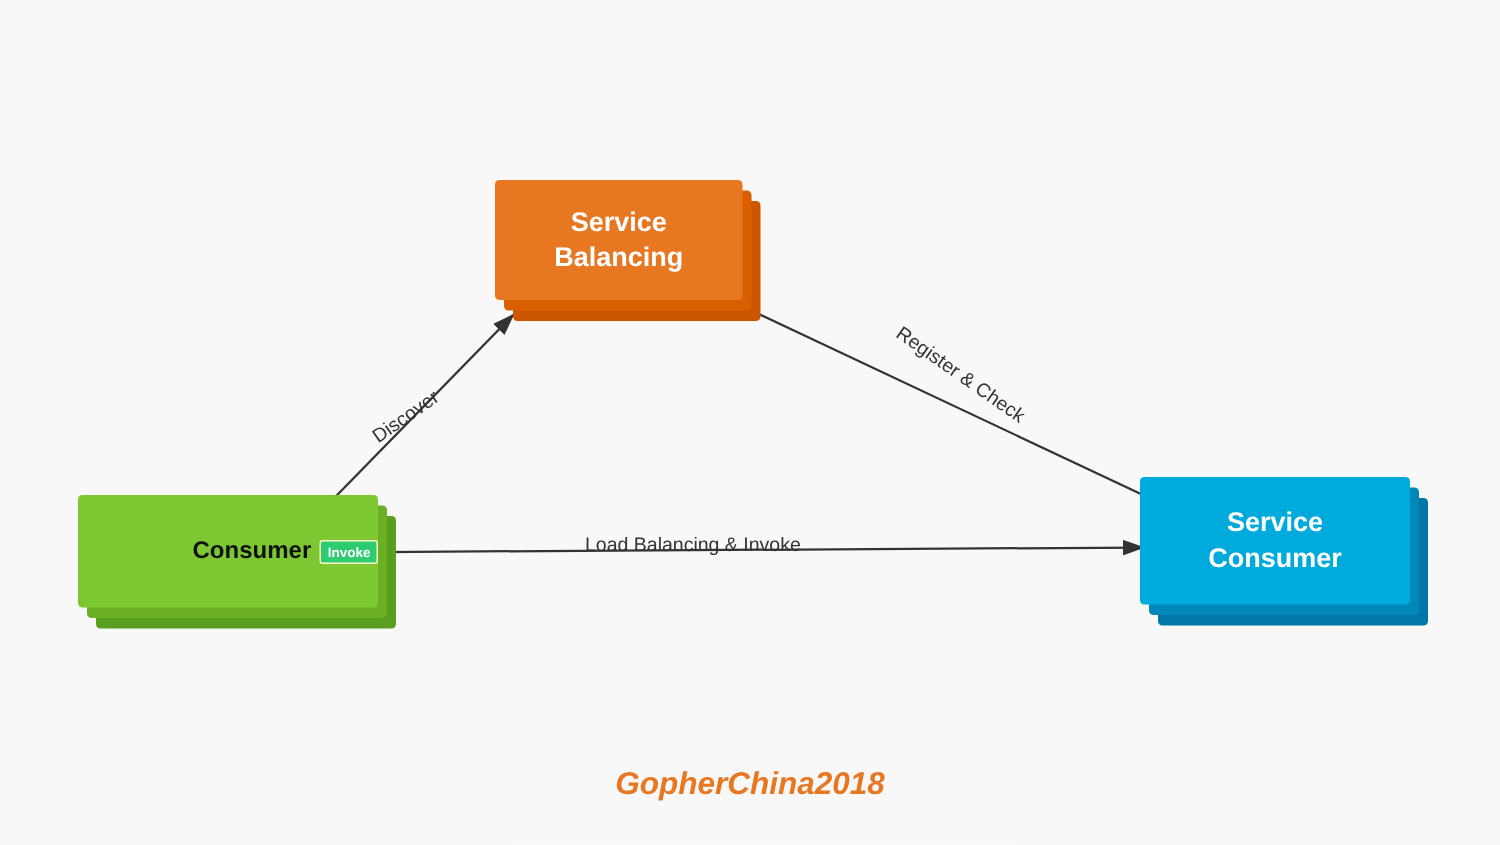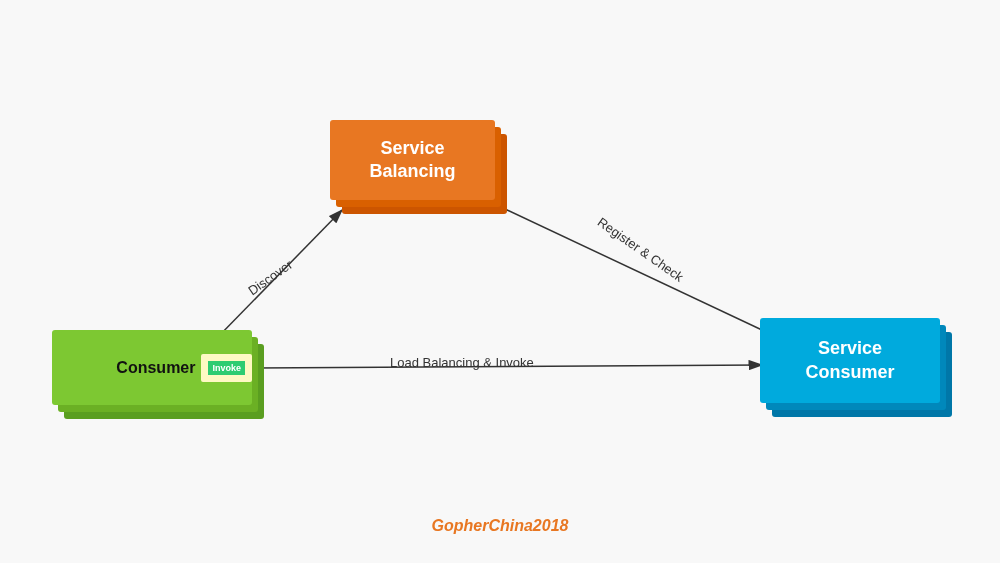--- a/index.html
+++ b/index.html
@@ -127,21 +127,21 @@
       padding-left: 10px;
       gap: 6px;
     }
     .consumer-label {
       color: #111;
       font-size: 16px;
       font-weight: bold;
     }
     .consumer-tag {
       background: #2ecc71;
-      border: 7px solid #fef9c3;
+      border: 1px solid #fef9c3;
       color: white;
       font-size: 9px;
       font-weight: bold;
       padding: 2px 4px;
       border-radius: 2px;
       white-space: nowrap;
     }
 
     
     .provider-stack {
@@ -196,21 +196,21 @@
       color: #333;
       white-space: nowrap;
     }
 
     .footer-text {
       position: absolute;
       bottom: 28px;
       left: 0;
       right: 0;
       text-align: center;
-      font-size: 16px;
+      font-size: 21px;
       font-weight: bold;
       color: #e87722;
       font-style: italic;
     }
   </style>
 </head>
 <body>
 
 <div id="main-container">
 

